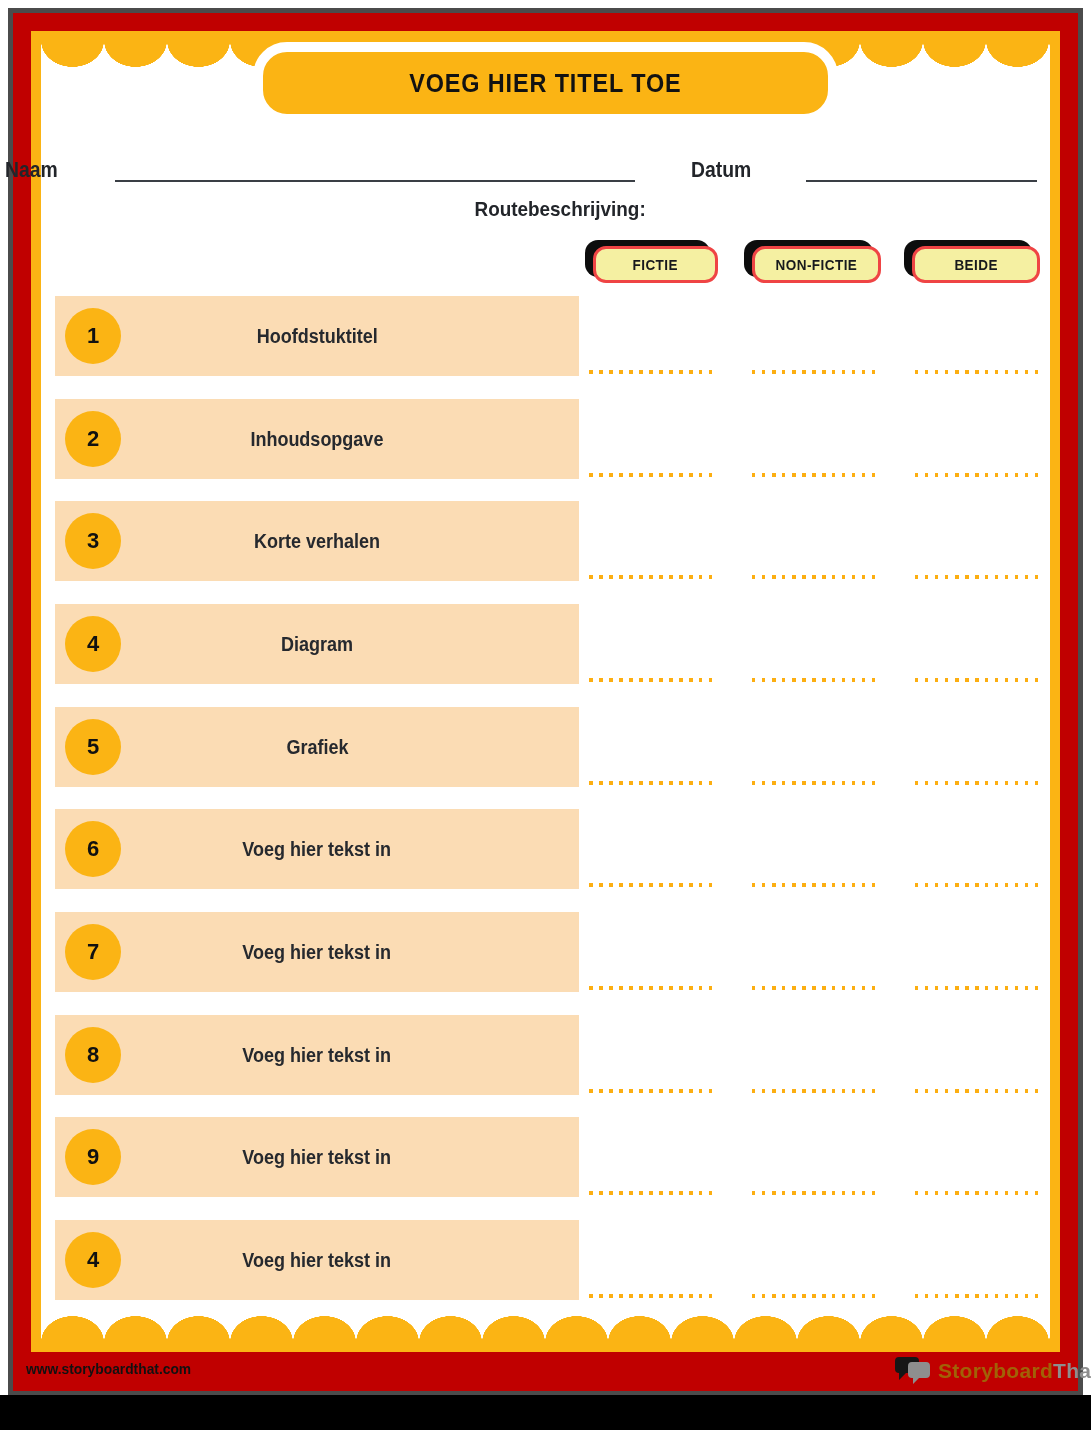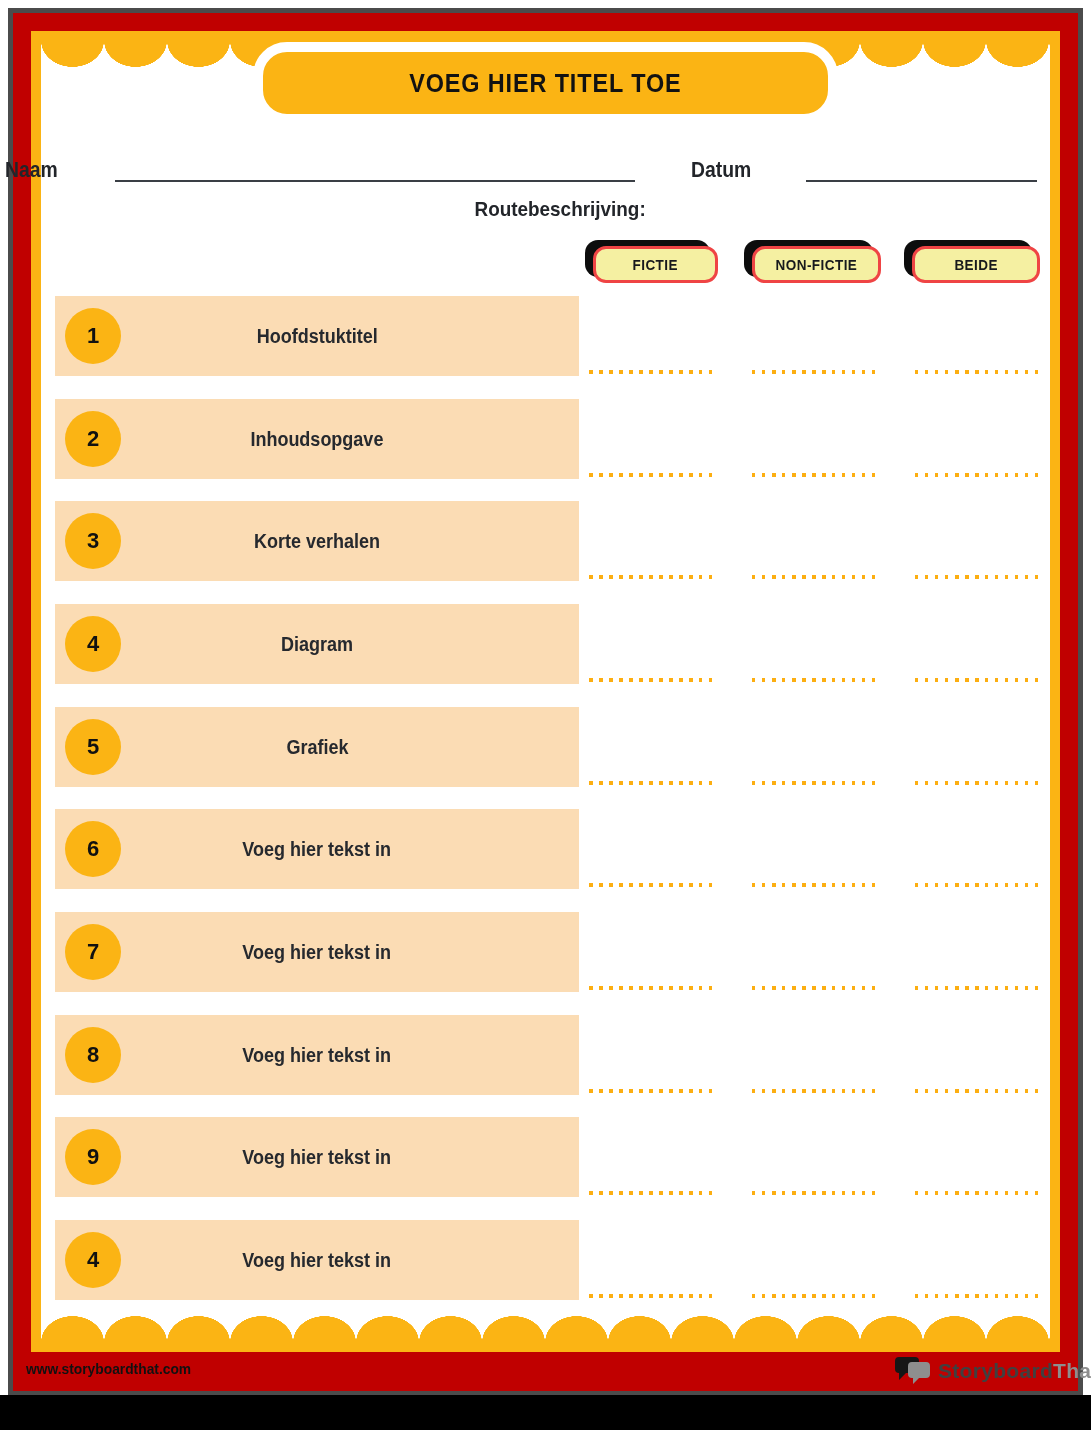--- a/index.html
+++ b/index.html
@@ -91,21 +91,21 @@
   .dot-line.dl-1 { left:752px; width:128px; }
   .dot-line.dl-2 { left:915px; width:128px; }
   
   .footer-band { position:absolute; left:13px; top:1352px; width:1065px; height:39px; z-index:3;padding-left:9px; }
   .website {
     position:absolute; left:13px; top:8px; font-size:15px; font-weight:bold; color:#111;
     transform:scaleX(0.92); transform-origin:left center; white-space:nowrap;
   }
   .brand { position:absolute; left:882px; top:5px; display:flex; align-items:center; gap:7px; }
   .brand-text { font-size:21px; font-weight:bold; white-space:nowrap; letter-spacing:0.3px; }
-  .brand-text .b1 { color:#404040; }
+  .brand-text .b1 { color:#a16207; }
   .brand-text .b2 { color:var(--brand-gray); }
   .bottom-black { position:absolute; left:0; top:1395px; width:1091px; height:35px; background:#000; z-index:1; }
 </style>
 </head>
 <body>
 
 <div class="page" style="--accent: #FBB414; --frame-red: #C00000; --row-peach: #FBDCB4; --btn-yellow: #F5F0A2; --dot-orange: #FCAE11; --brand-gray: #8E8E8E;">
 
   <div class="frame">
     <div class="inner-white" style="position:absolute; left:18px; top:18px;"></div>

